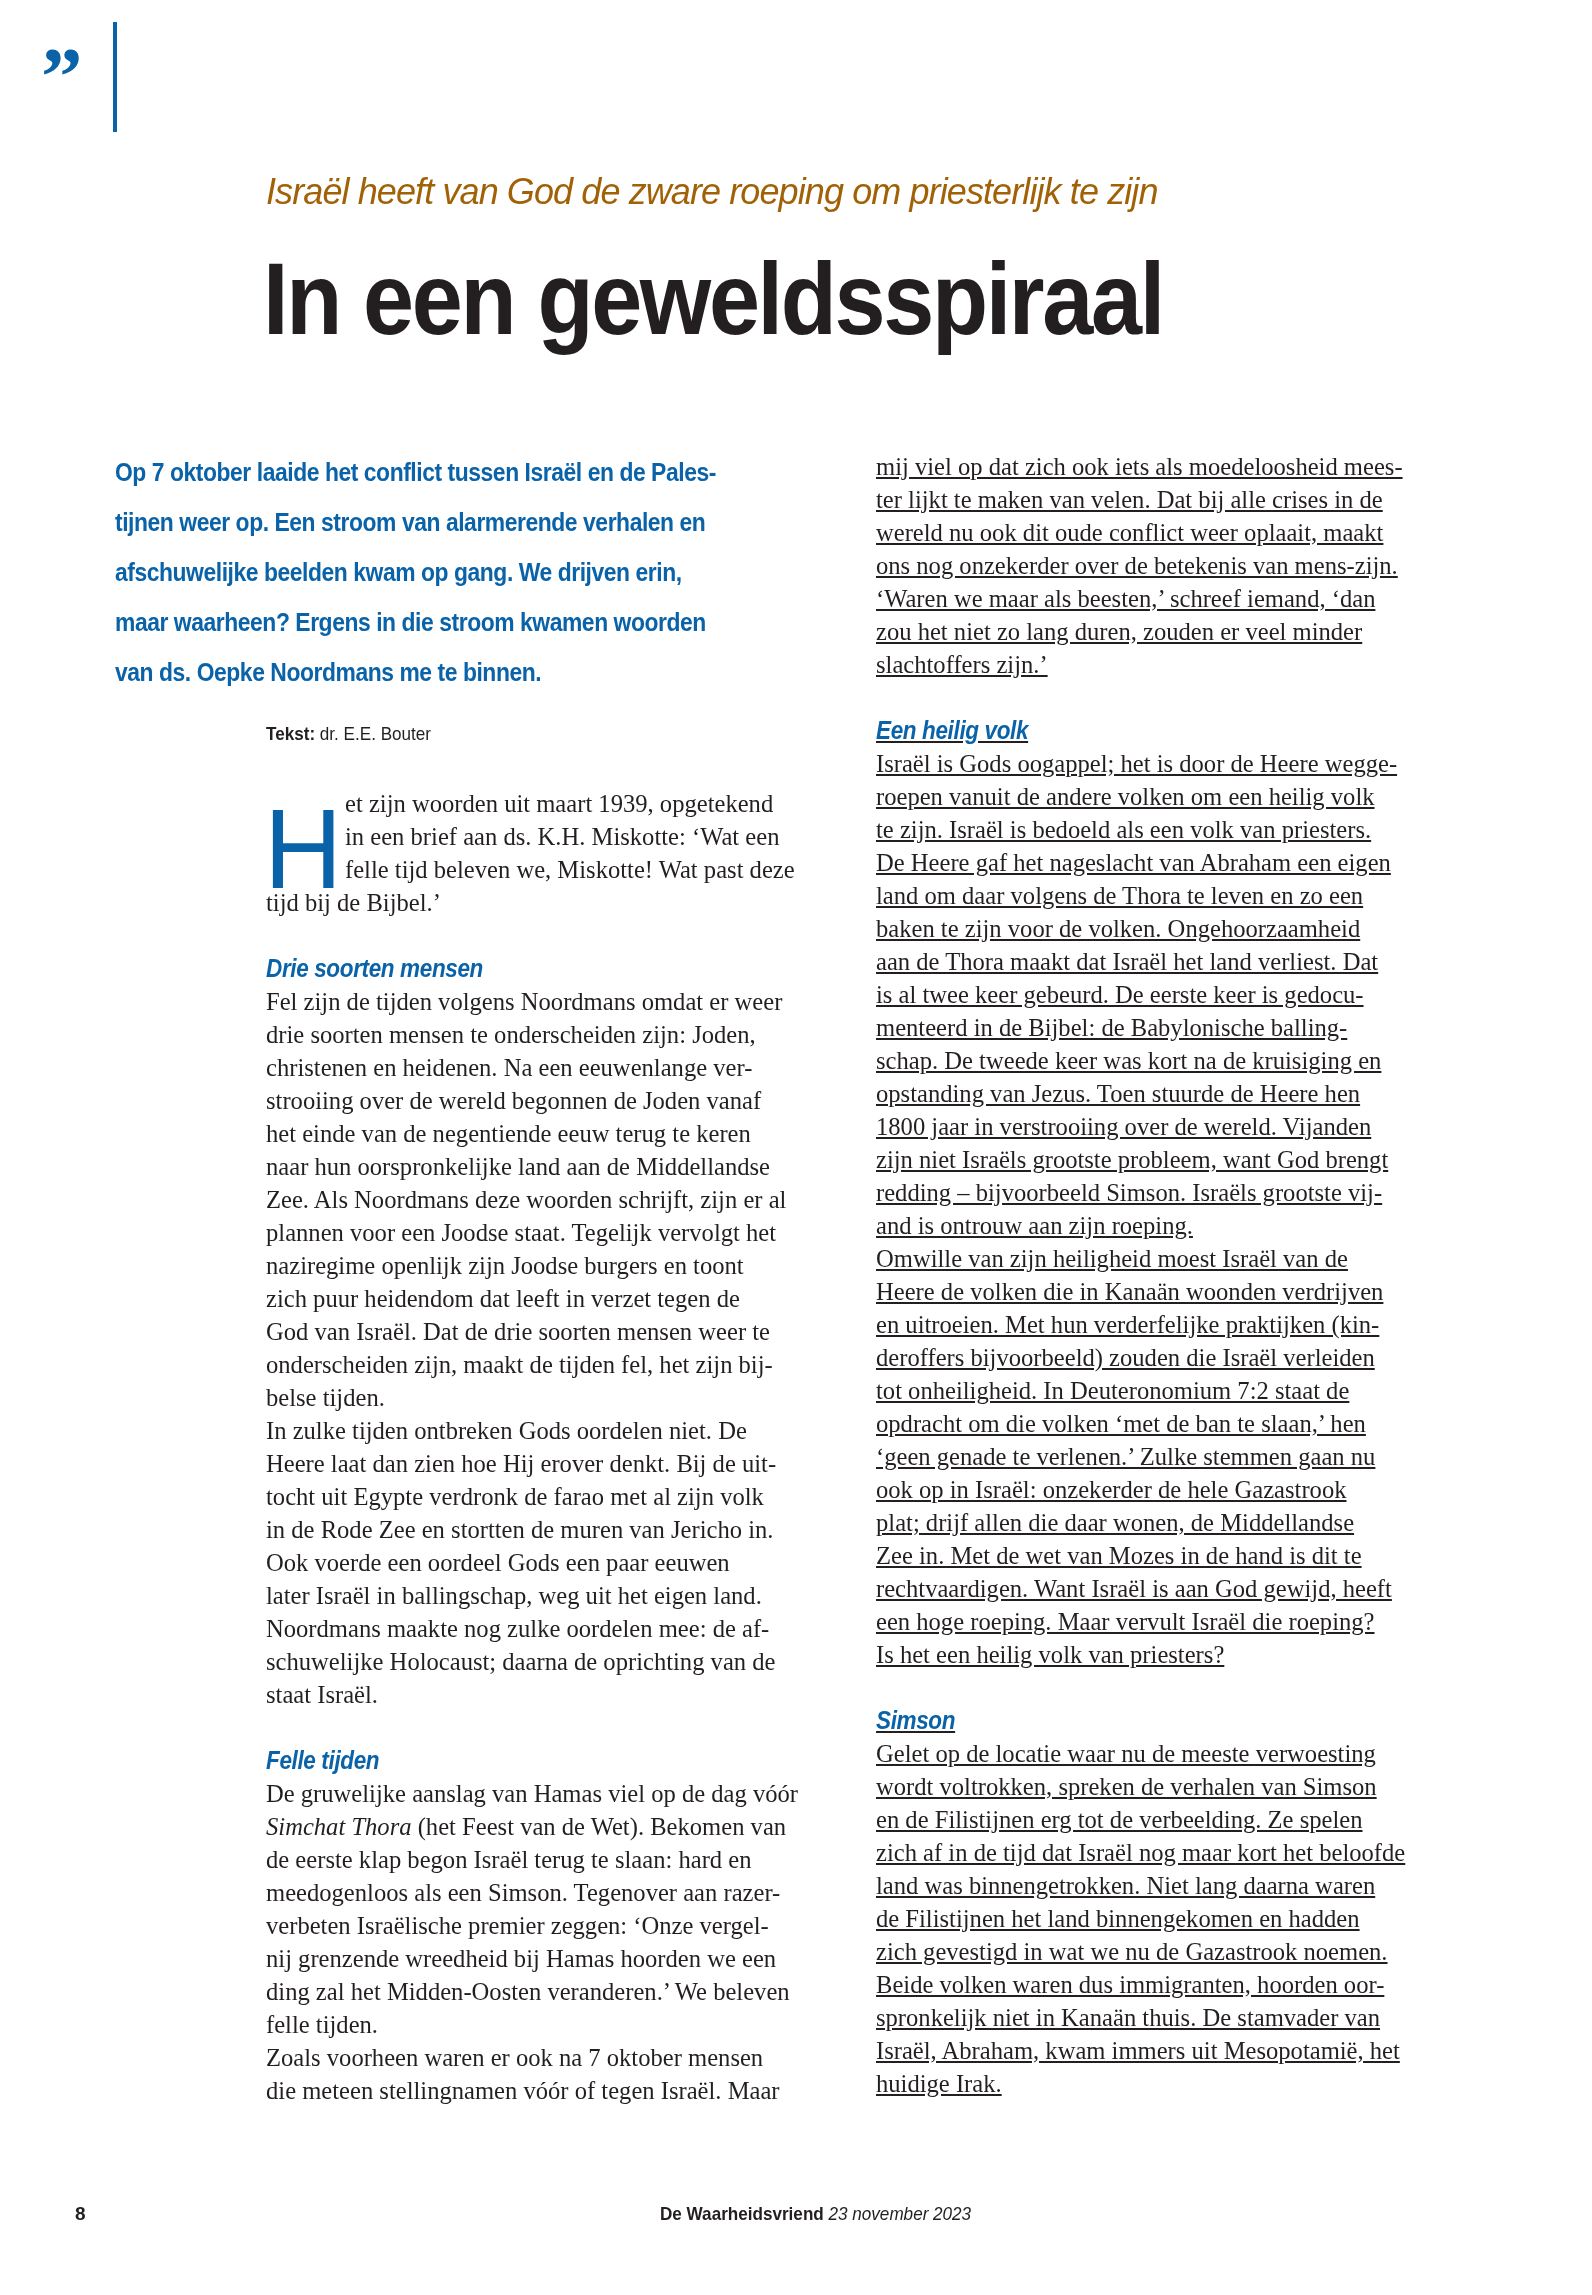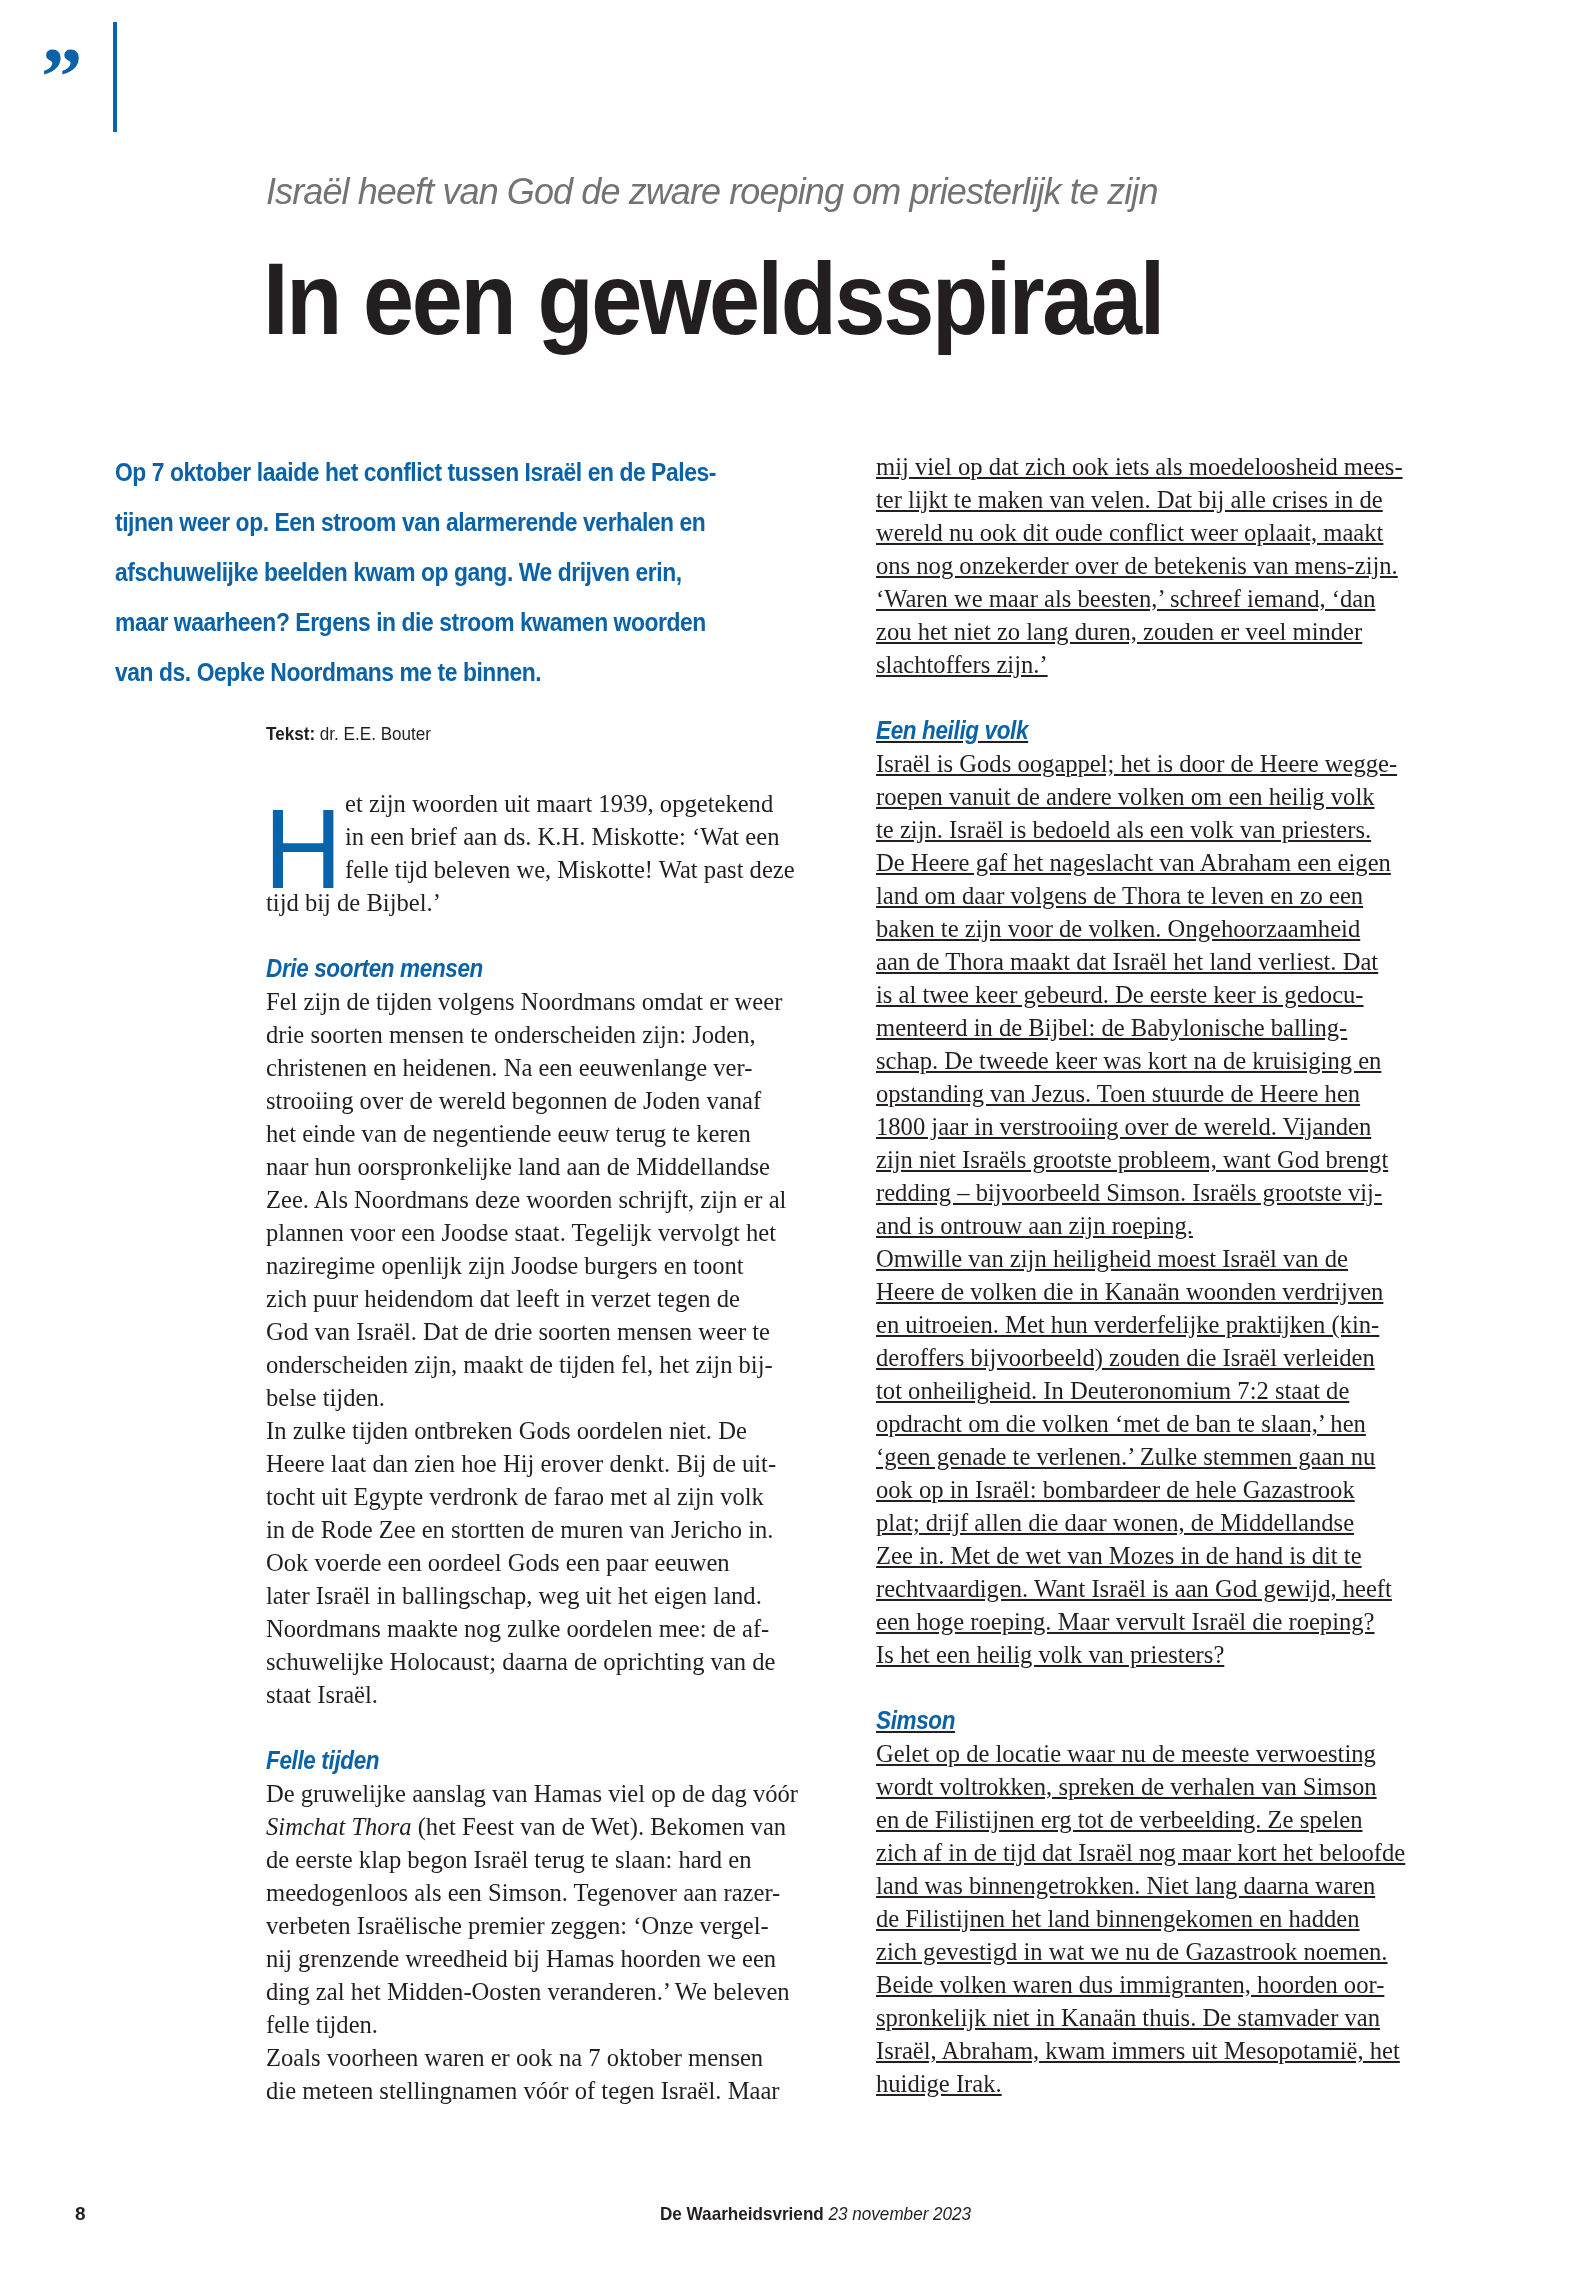--- a/index.html
+++ b/index.html
@@ -1,20 +1,20 @@
 <!DOCTYPE html>
 <html style="font-size:14px"><head>
 <meta charset="utf-8">
 <style>
   html, body { margin: 0; padding: 0; background: #ffffff; }
   body { width: 1592px; height: 2295px; position: relative; overflow: hidden; color: #222222; }
   .abs { position: absolute; }
   .quote-mark { left: 41px; top: 35px; font-family: "Liberation Serif", serif; font-weight: bold; font-size: 83px; line-height: 83px; color: #0a63a8; }
   .rule { left: 113px; top: 21.6px; width: 3.5px; height: 110px; background: #0a63a8; }
-  .kicker { left: 266px; top: 171px; font-family: "Liberation Sans", sans-serif; font-style: italic; font-size: 36px; color: #737373; letter-spacing: -0.9px; white-space: nowrap; }
+  .kicker { left: 266px; top: 171px; font-family: "Liberation Sans", sans-serif; font-style: italic; font-size: 36px; color: #a16207; letter-spacing: -0.9px; white-space: nowrap; }
   .title { left: 263px; top: 243px; font-family: "Liberation Sans", sans-serif; font-weight: bold; font-size: 102px; line-height: 112px; color: #231f20; letter-spacing: -2.6px; white-space: nowrap; transform: scaleX(0.9); transform-origin: left top; }
   .intro { left: 115px; top: 447px; width: 742px; font-family: "Liberation Sans", sans-serif; font-weight: bold; font-size: 26px; line-height: 50px; color: #0a63a8; letter-spacing: -0.5px; }
   .intro .ln { display: block; white-space: nowrap; transform: scaleX(0.88); transform-origin: left center; }
   .byline { left: 266px; top: 723px; font-family: "Liberation Sans", sans-serif; font-size: 19px; color: #231f20; white-space: nowrap; transform: scaleX(0.9); transform-origin: left center; }
   .byline b { font-weight: bold; }
   .col { font-family: "Liberation Serif", serif; font-size: 24.6px; line-height: 33px; color: #231f20; }
   .col .ln { display: block; white-space: nowrap; }
   .col-left { left: 266px; width: 570px; }
   .col-right { left: 876px; width: 587px; text-decoration: underline; }
   .sub { font-family: "Liberation Sans", sans-serif; font-style: italic; font-weight: bold; font-size: 25px; line-height: 33px; color: #0a63a8; display: block; white-space: nowrap; transform: scaleX(0.9); transform-origin: left center; letter-spacing: -0.4px; }
@@ -121,21 +121,21 @@
   <span class="ln">zijn niet Israëls grootste probleem, want God brengt</span>
   <span class="ln">redding – bijvoorbeeld Simson. Israëls grootste vij-</span>
   <span class="ln">and is ontrouw aan zijn roeping.</span>
   <span class="ln">Omwille van zijn heiligheid moest Israël van de</span>
   <span class="ln">Heere de volken die in Kanaän woonden verdrijven</span>
   <span class="ln">en uitroeien. Met hun verderfelijke praktijken (kin-</span>
   <span class="ln">deroffers bijvoorbeeld) zouden die Israël verleiden</span>
   <span class="ln">tot onheiligheid. In Deuteronomium 7:2 staat de</span>
   <span class="ln">opdracht om die volken ‘met de ban te slaan,’ hen</span>
   <span class="ln">‘geen genade te verlenen.’ Zulke stemmen gaan nu</span>
-  <span class="ln">ook op in Israël: bombardeer de hele Gazastrook</span>
+  <span class="ln">ook op in Israël: onzekerder de hele Gazastrook</span>
   <span class="ln">plat; drijf allen die daar wonen, de Middellandse</span>
   <span class="ln">Zee in. Met de wet van Mozes in de hand is dit te</span>
   <span class="ln">rechtvaardigen. Want Israël is aan God gewijd, heeft</span>
   <span class="ln">een hoge roeping. Maar vervult Israël die roeping?</span>
   <span class="ln">Is het een heilig volk van priesters?</span>
   <span class="ln" style="height:33px"></span>
   <span class="sub">Simson</span>
   <span class="ln">Gelet op de locatie waar nu de meeste verwoesting</span>
   <span class="ln">wordt voltrokken, spreken de verhalen van Simson</span>
   <span class="ln">en de Filistijnen erg tot de verbeelding. Ze spelen</span>

